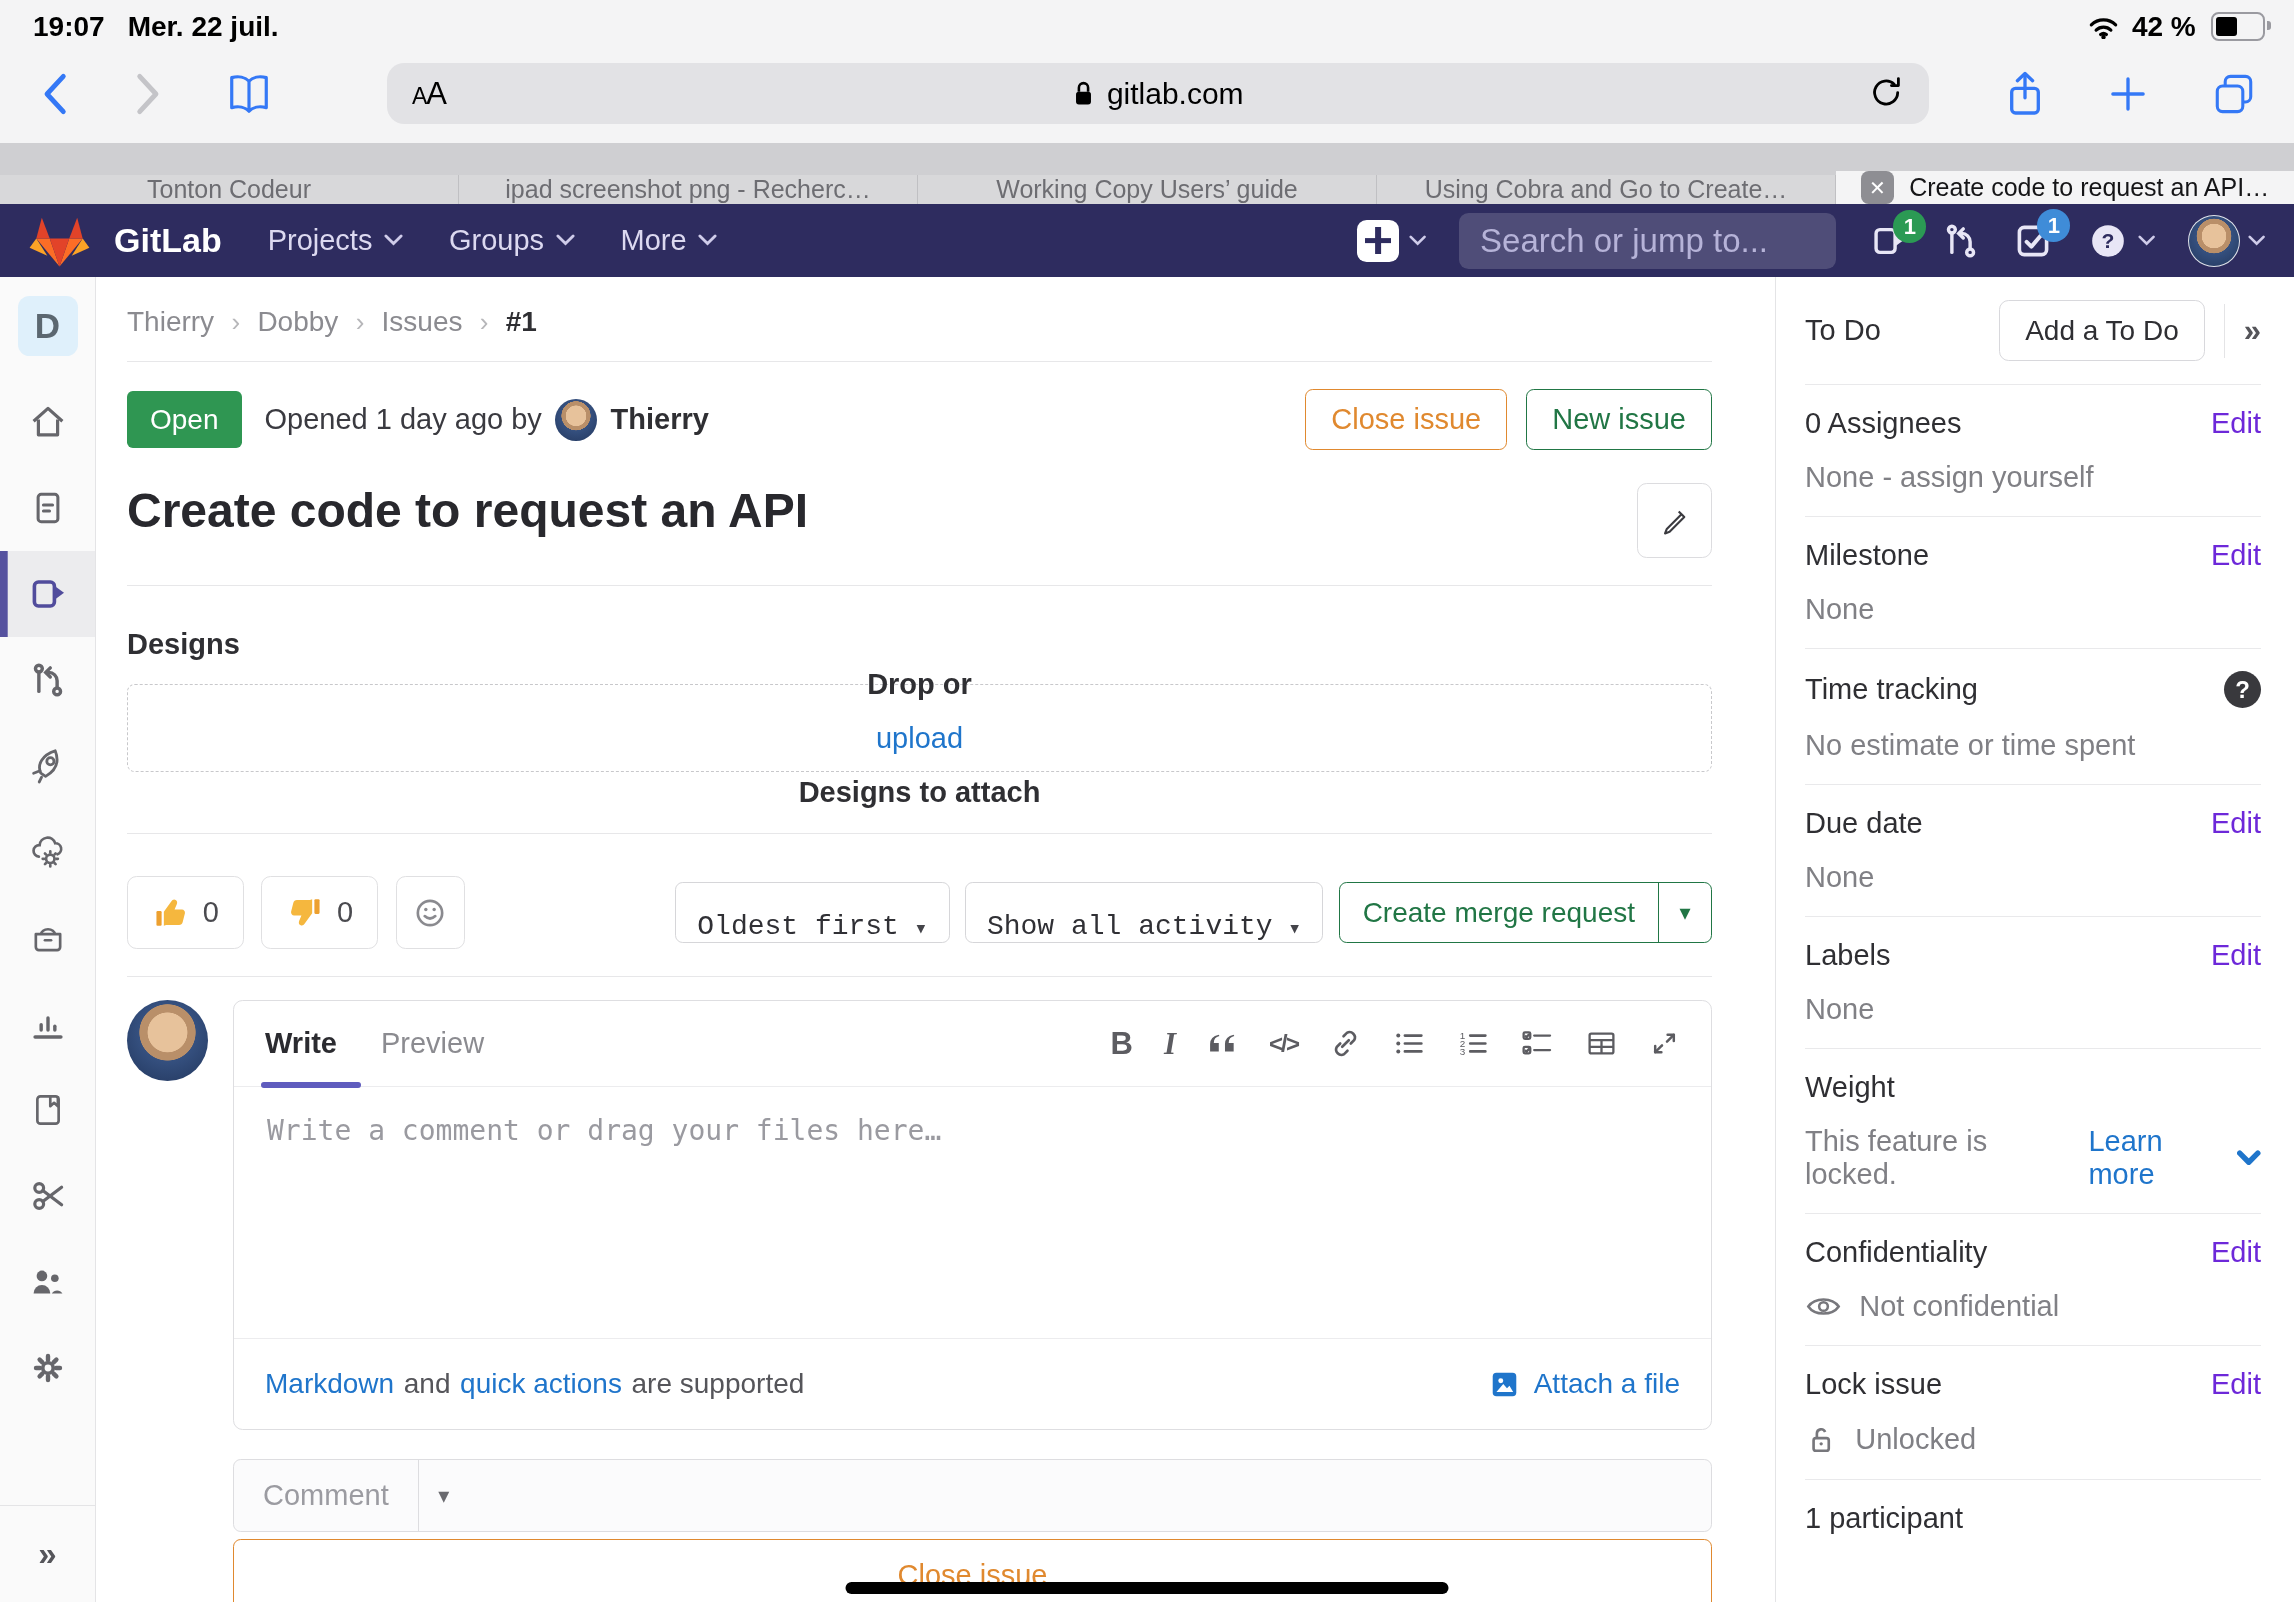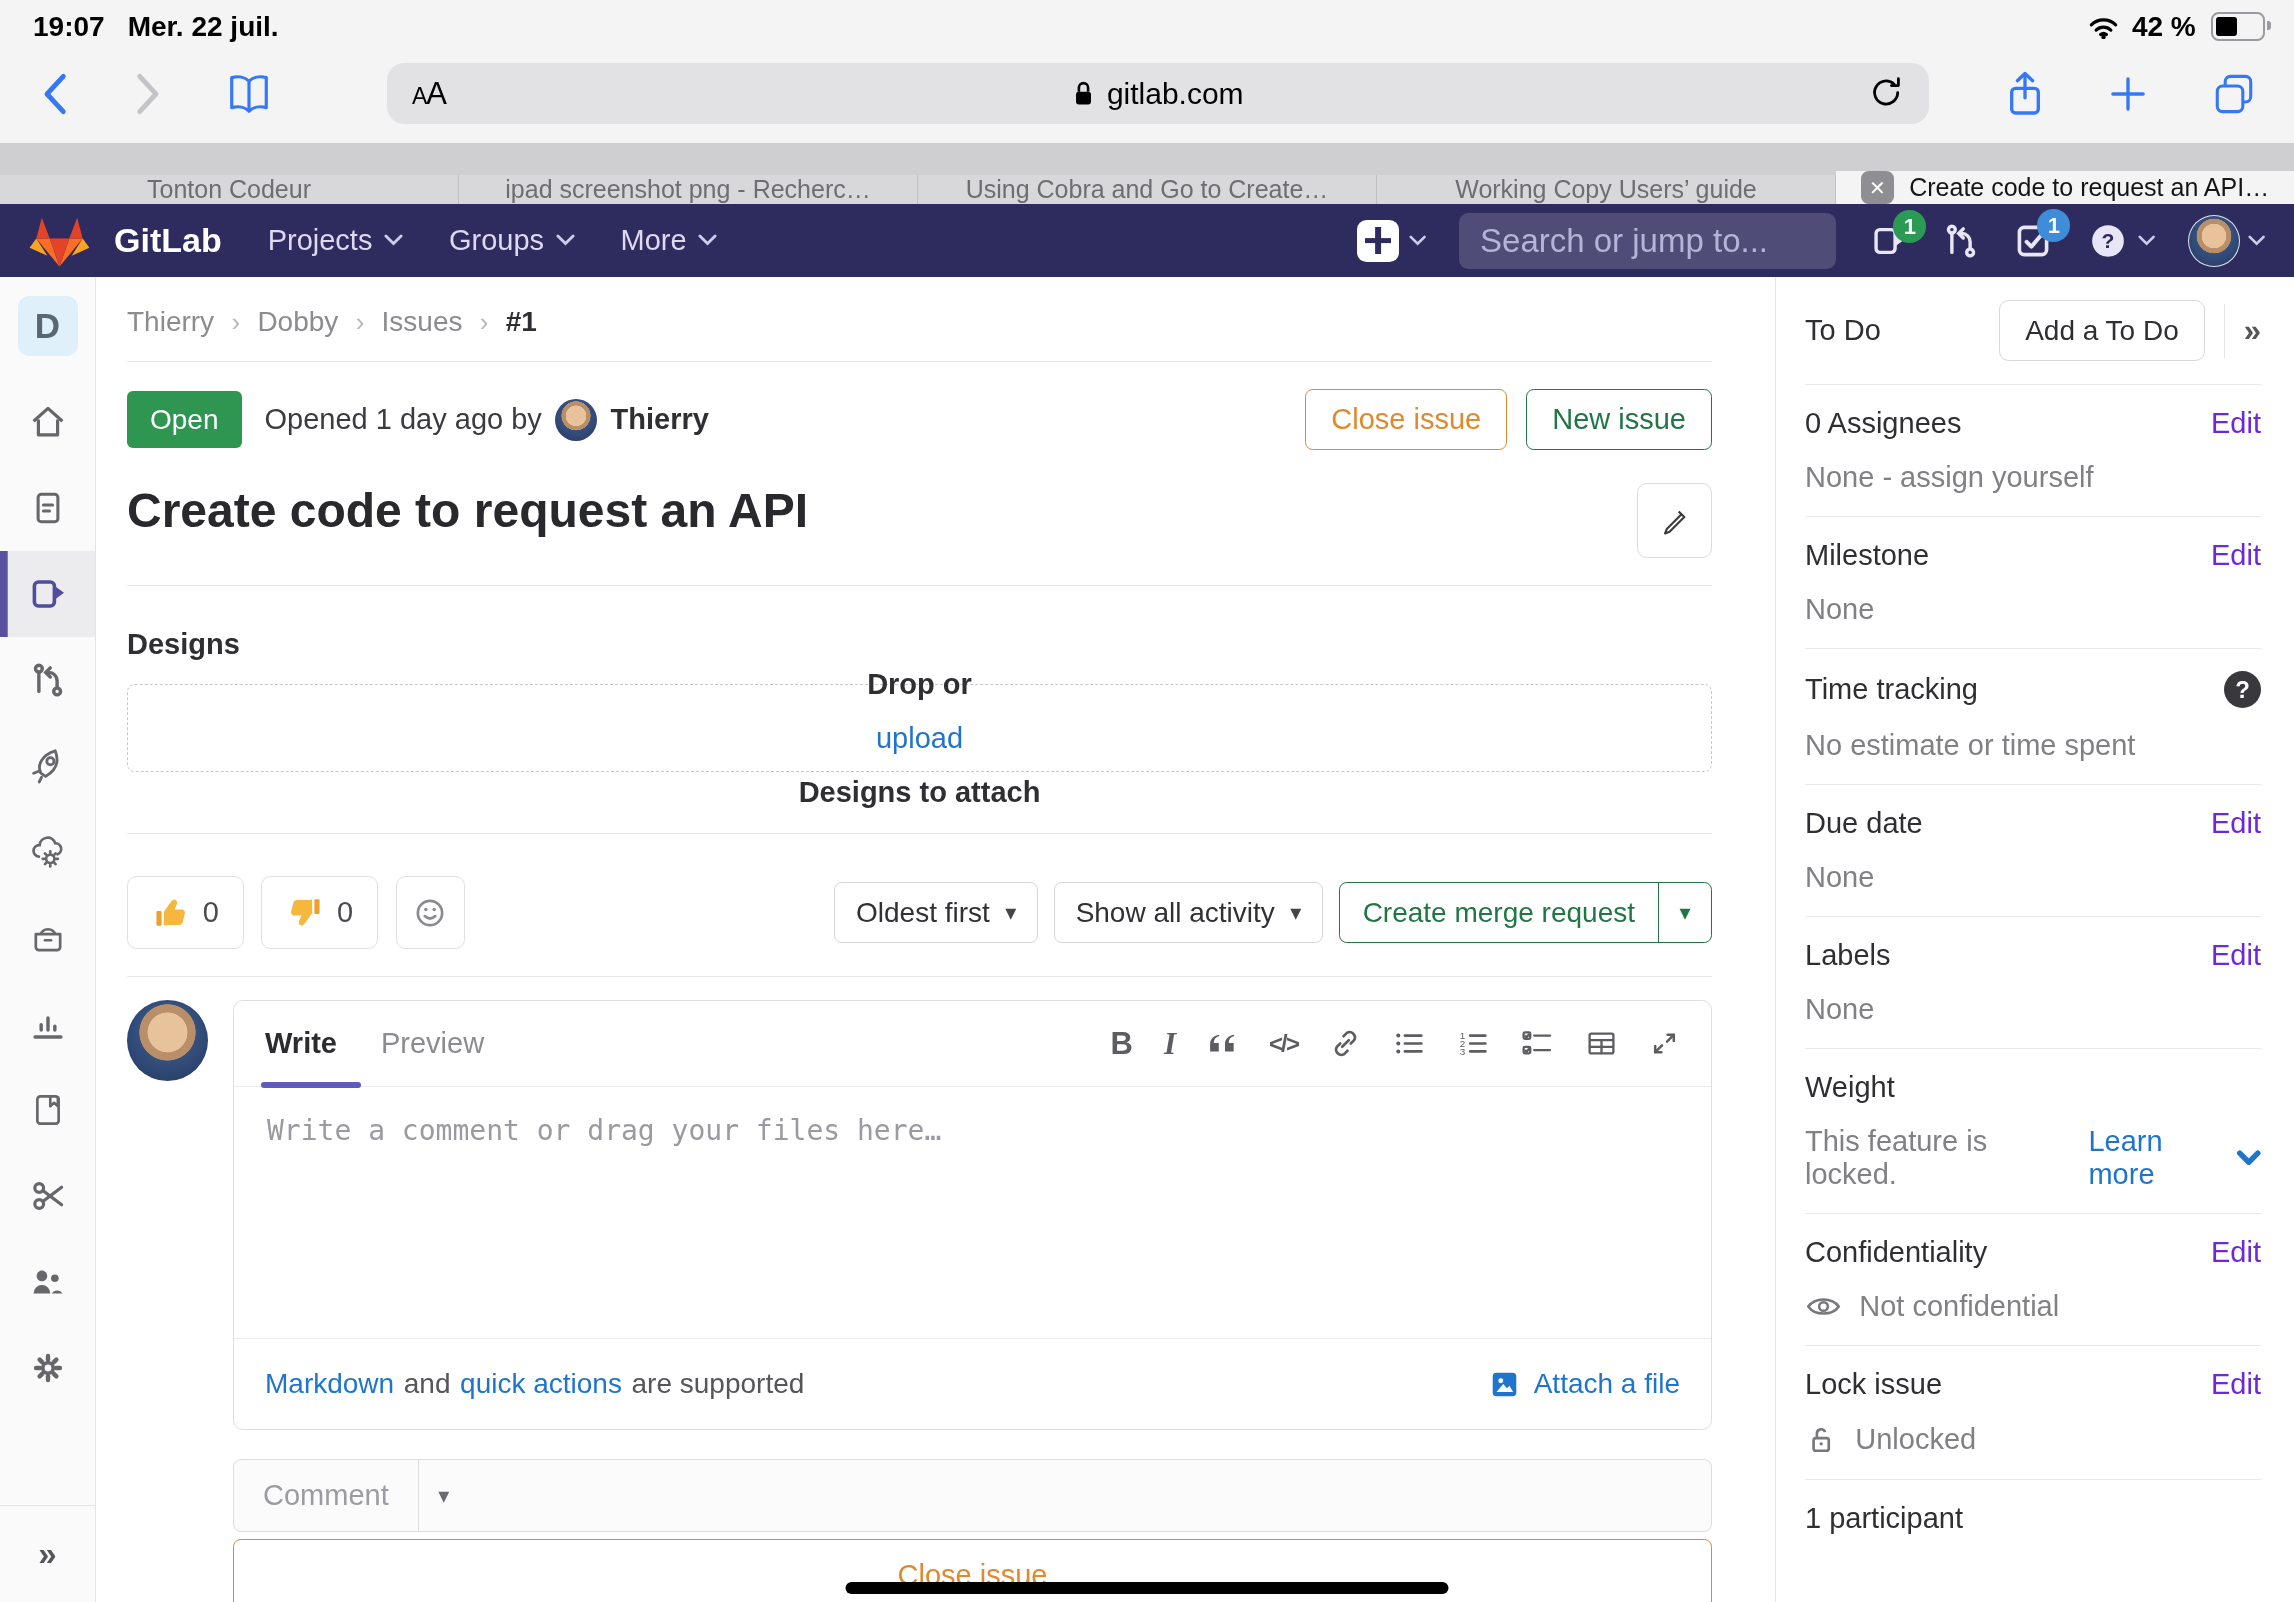--- a/index.html
+++ b/index.html
@@ -104,21 +104,21 @@
   .link{color:#1f75cb;}
   .dz-link{font-weight:400;}
   .sect-divider{margin-top:61px;}
 
   .reactions-row{margin-top:42px;display:flex;align-items:center;gap:17.3px;}
   .react-btn{height:73px;min-width:117px;border:1px solid #e0e0e2;border-radius:9.6px;background:#fff;
     display:flex;align-items:center;justify-content:center;gap:13.4px;font-size:29px;color:#4a4a4f;box-sizing:border-box;}
   .react-btn.smiley{min-width:69px;width:69px;}
   .right-controls{margin-left:auto;display:flex;align-items:center;gap:15.4px;}
   .dd-btn{height:61px;border:1px solid #d6d6d9;border-radius:7.7px;background:#fff;font-size:28px;color:#303035;
-    display:flex;align-items:center;gap:15.4px;padding:0 21px;box-sizing:border-box;}
+    display:flex;align-items:flex-end;gap:15.4px;padding:0 21px;box-sizing:border-box;font-family:Liberation Mono, monospace;}
   .caret{font-size:22px;color:#44444a;}
   .mr-split{display:flex;height:61px;border:1.9px solid #217645;border-radius:7.7px;color:#217645;
     font-size:28px;box-sizing:border-box;overflow:hidden;}
   .mr-main{padding:0 23px;display:flex;align-items:center;}
   .mr-caret{width:52px;border-left:1.9px solid #217645;display:flex;align-items:center;justify-content:center;}
   .mr-caret .caret{color:#217645;}
   .act-divider{margin-top:27px;}
 
   .comment-block{display:flex;gap:25px;margin-top:23px;}
   .c-avatar{width:81px;height:81px;flex:0 0 81px;}
@@ -263,24 +263,24 @@
   </div>
 
   <div class="tabbar">
     <div class="tab">
         <span>Tonton Codeur</span>
       </div>
     <div class="tab">
         <span>ipad screenshot png - Recherc…</span>
       </div>
     <div class="tab">
+        <span>Working Copy Users’ guide</span>
+      </div>
+    <div class="tab">
         <span>Using Cobra and Go to Create…</span>
-      </div>
-    <div class="tab">
-        <span>Working Copy Users’ guide</span>
       </div>
     <div class="tab active">
       <span class="tab-close">✕</span>
       <span>Create code to request an API…</span>
     </div>
   </div>
 
   <div class="gl-navbar">
     <div class="brand">
       <svg width="61" height="58" viewBox="0 0 100 92">

